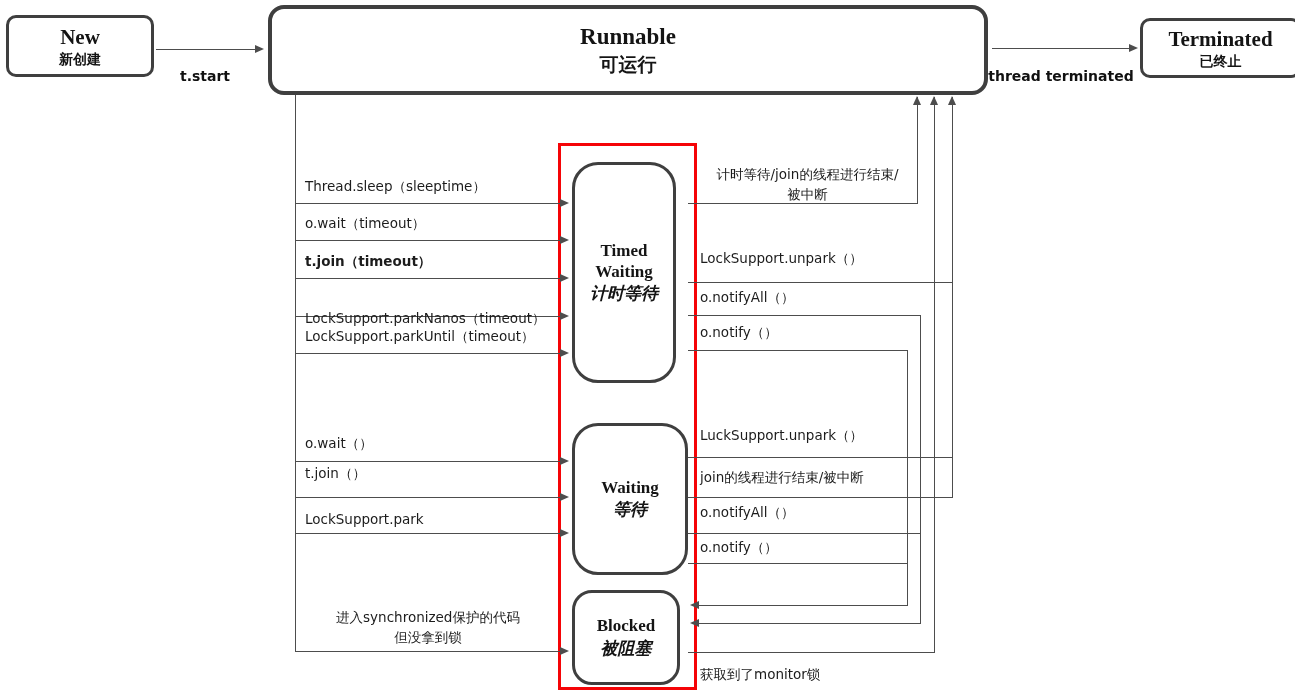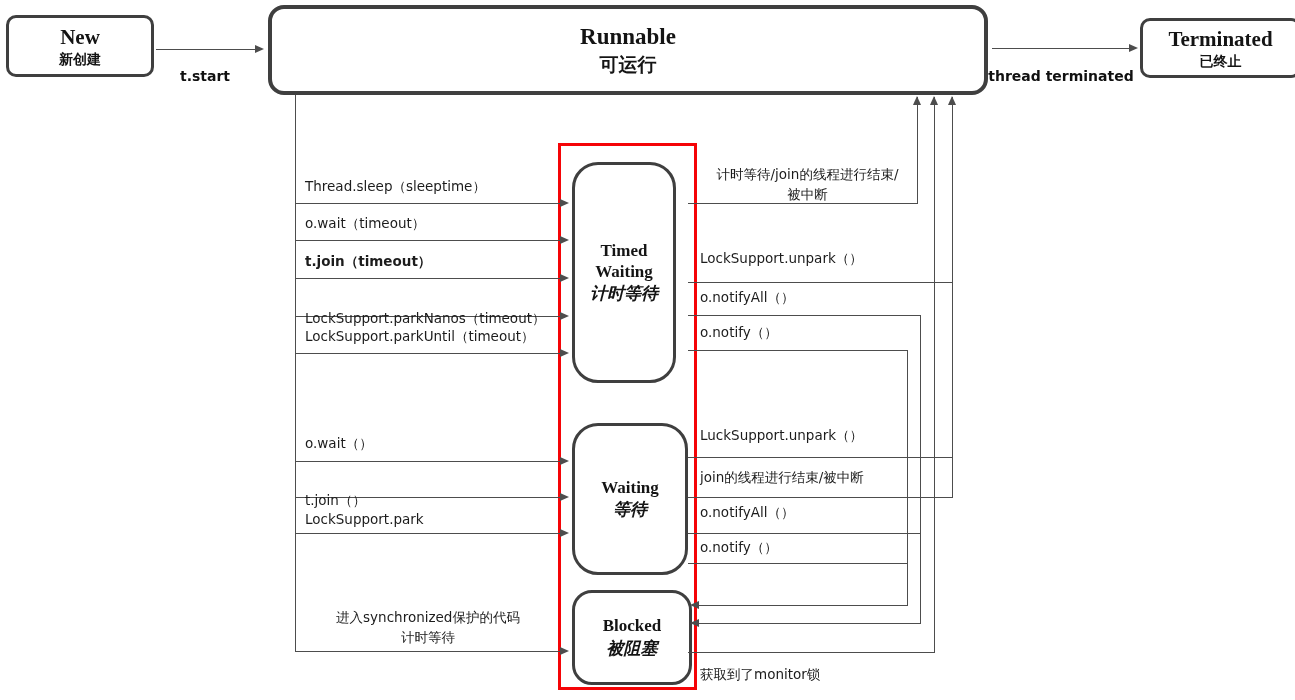--- a/index.html
+++ b/index.html
@@ -55,21 +55,21 @@
   <div class="box small" style="left:572px;top:162px;width:104px;height:221px;border-radius:26px;">
     <div class="en">Timed Waiting</div>
     <div class="zh">计时等待</div>
   </div>
 
   <div class="box small" style="left:572px;top:423px;width:116px;height:152px;border-radius:26px;">
     <div class="en">Waiting</div>
     <div class="zh">等待</div>
   </div>
 
-  <div class="box small" style="left:572px;top:590px;width:120px;height:95px;border-radius:20px;">
+  <div class="box small" style="left:572px;top:590px;width:108px;height:95px;border-radius:20px;">
     <div class="en">Blocked</div>
     <div class="zh">被阻塞</div>
   </div>
 
   <div class="lbl b c" style="left:150px;top:22px;width:110px;">t.start</div>
   <div class="hline" style="left:156px;top:49px;width:106px;"></div>
   <div class="arr right" style="left:255px;top:45px;"></div>
 
   <div class="lbl b c" style="left:985px;top:22px;width:152px;">thread terminated</div>
   <div class="hline" style="left:992px;top:48px;width:138px;"></div>
@@ -95,27 +95,27 @@
   <div class="lbl" style="left:305px;top:327px;">LockSupport.parkUntil（timeout）</div>
 
   <div class="hline" style="left:295px;top:461px;width:266px;"></div>
   <div class="arr right" style="left:560px;top:457px;"></div>
   <div class="hline" style="left:295px;top:497px;width:266px;"></div>
   <div class="arr right" style="left:560px;top:493px;"></div>
   <div class="hline" style="left:295px;top:533px;width:266px;"></div>
   <div class="arr right" style="left:560px;top:529px;"></div>
 
   <div class="lbl" style="left:305px;top:434px;">o.wait（）</div>
-  <div class="lbl" style="left:305px;top:491px;">t.join（）</div>
+  <div class="lbl" style="left:305px;top:464px;">t.join（）</div>
   <div class="lbl" style="left:305px;top:510px;">LockSupport.park</div>
 
   <div class="hline" style="left:295px;top:651px;width:266px;"></div>
   <div class="arr right" style="left:560px;top:647px;"></div>
   <div class="lbl c" style="left:295px;top:608px;width:266px;">进入synchronized保护的代码
-计时等待</div>
+但没拿到锁</div>
 
   <div class="hline" style="left:688px;top:203px;width:229px;"></div>
   <div class="vline" style="left:917px;top:97px;height:107px;"></div>
   <div class="arr up" style="left:913px;top:96px;"></div>
   <div class="lbl c" style="left:698px;top:165px;width:219px;">计时等待/join的线程进行结束/
 被中断</div>
 
   <div class="hline" style="left:688px;top:282px;width:265px;"></div>
   <div class="lbl" style="left:700px;top:249px;">LockSupport.unpark（）</div>
 

